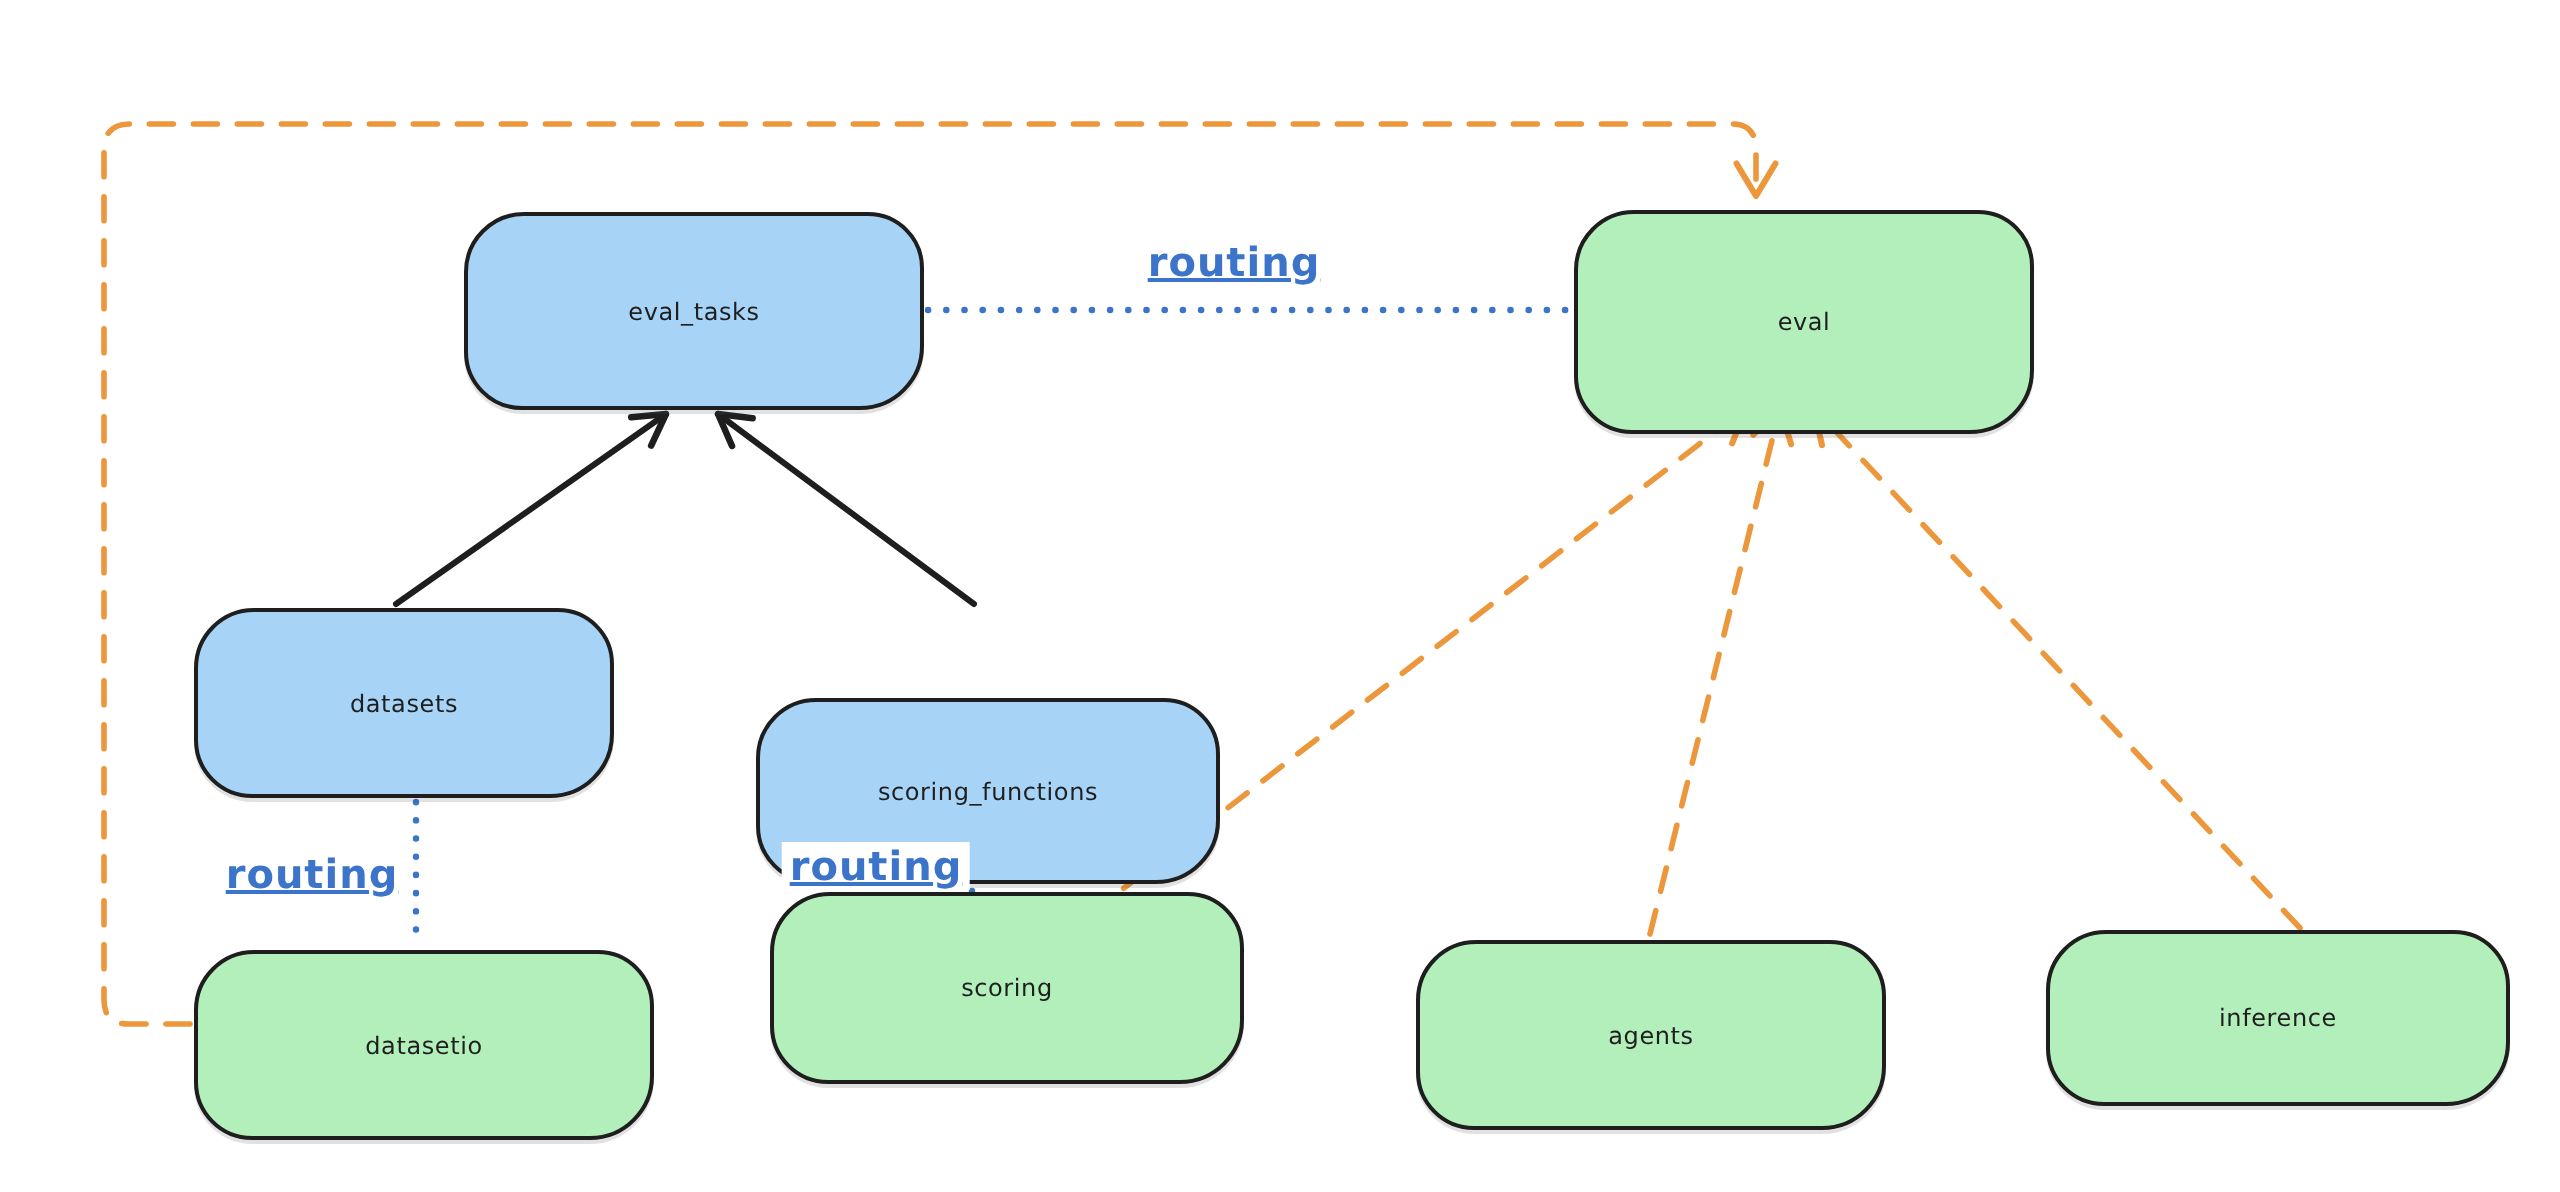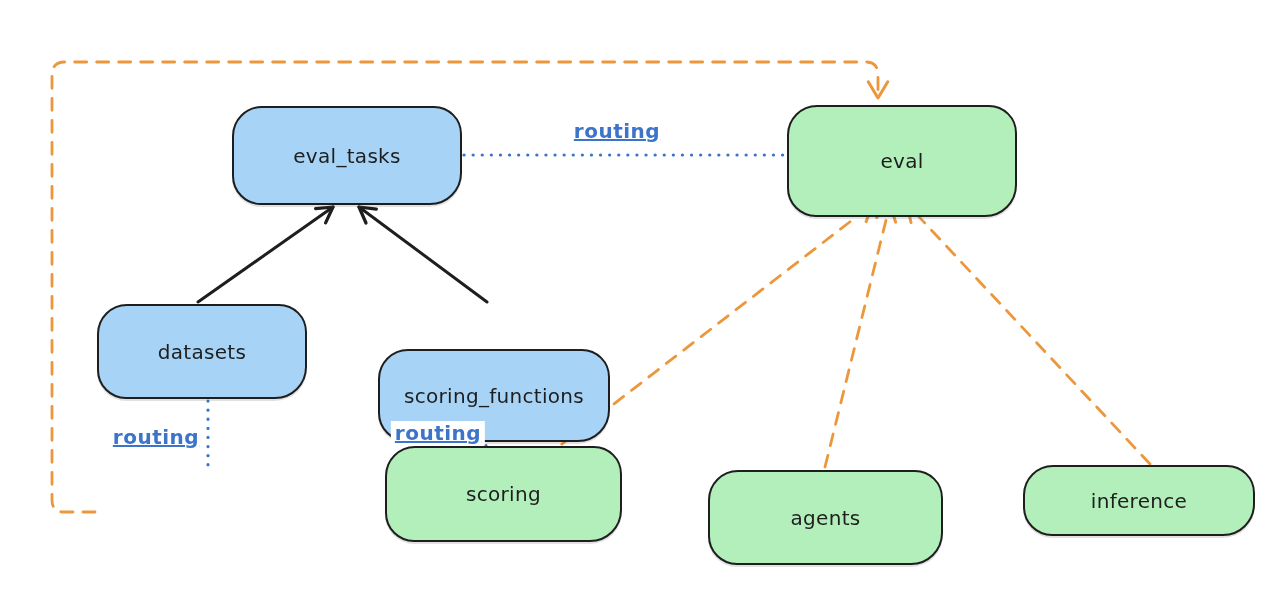--- a/index.html
+++ b/index.html
@@ -22,32 +22,32 @@
   .e-black{stroke:var(--arrow_black,#1e1e1e);stroke-width:3;fill:none;stroke-linecap:round;}
   .e-dot{stroke:var(--routing_blue,#3b74c8);stroke-width:3.2;fill:none;stroke-linecap:round;stroke-dasharray:0.1 9;}
   .e-orange{stroke:var(--arrow_orange,#ec973c);stroke-width:2.8;fill:none;stroke-linecap:round;stroke-dasharray:12 10;}
   .mk-b{stroke:var(--arrow_black,#1e1e1e);stroke-width:3;fill:none;stroke-linecap:round;stroke-linejoin:round;}
   .mk-o{stroke:var(--arrow_orange,#ec973c);stroke-width:2.8;fill:none;stroke-linecap:round;stroke-linejoin:round;}
   .node{
     position:absolute;
     display:flex;align-items:center;justify-content:center;
     border:2.6px solid var(--node_stroke,#1e1e1e);
     border-radius:30px 28px 32px 29px;
-    font-size:20px;color:#1e1e1e;
+    font-size:12px;color:#1e1e1e;
     letter-spacing:0.3px;
     box-shadow:0 2px 0 rgba(90,90,90,0.18);
   }
   .n-eval_tasks{left:232px;top:106px;width:230px;height:99px;}
   .n-eval{left:787px;top:105px;width:230px;height:112px;}
   .n-datasets{left:97px;top:304px;width:210px;height:95px;}
   .n-scoring_functions{left:378px;top:305px;width:232px;height:93px;margin-top:44px;}
   .n-datasetio{left:97px;top:475px;width:230px;height:95px;}
   .n-scoring{left:385px;top:446px;width:237px;height:96px;}
   .n-agents{left:708px;top:470px;width:235px;height:95px;justify-content:center;}
-  .n-inference{left:1023px;top:465px;width:232px;height:71px;}
+  .n-inference{left:1023px;top:465px;width:232px;height:88px;}
   .edge-label{
     position:absolute;
     transform:translate(-50%,-50%);
     color:var(--routing_blue,#3b74c8);
     font-size:20px;font-weight:600;
     letter-spacing:0.5px;
     white-space:nowrap;
     background:var(--canvas_bg,#ffffff);
     padding:0 4px;
     text-decoration:underline;
@@ -89,20 +89,23 @@
   </div>
   <div class="node n-eval" style="background: rgb(179, 239, 187);">
     <span>eval</span>
   </div>
   <div class="node n-datasets" style="background: rgb(167, 212, 246);">
     <span>datasets</span>
   </div>
   <div class="node n-scoring_functions" style="background: rgb(167, 212, 246);">
     <span>scoring_functions</span>
   </div>
+  <div class="node n-datasetio" style="background: rgb(179, 239, 187);">
+    <span>datasetio</span>
+  </div>
   <div class="node n-scoring" style="background: rgb(179, 239, 187);">
     <span>scoring</span>
   </div>
   <div class="node n-agents" style="background: rgb(179, 239, 187);">
     <span>agents</span>
   </div>
   <div class="node n-inference" style="background: rgb(179, 239, 187);">
     <span>inference</span>
   </div>
 

